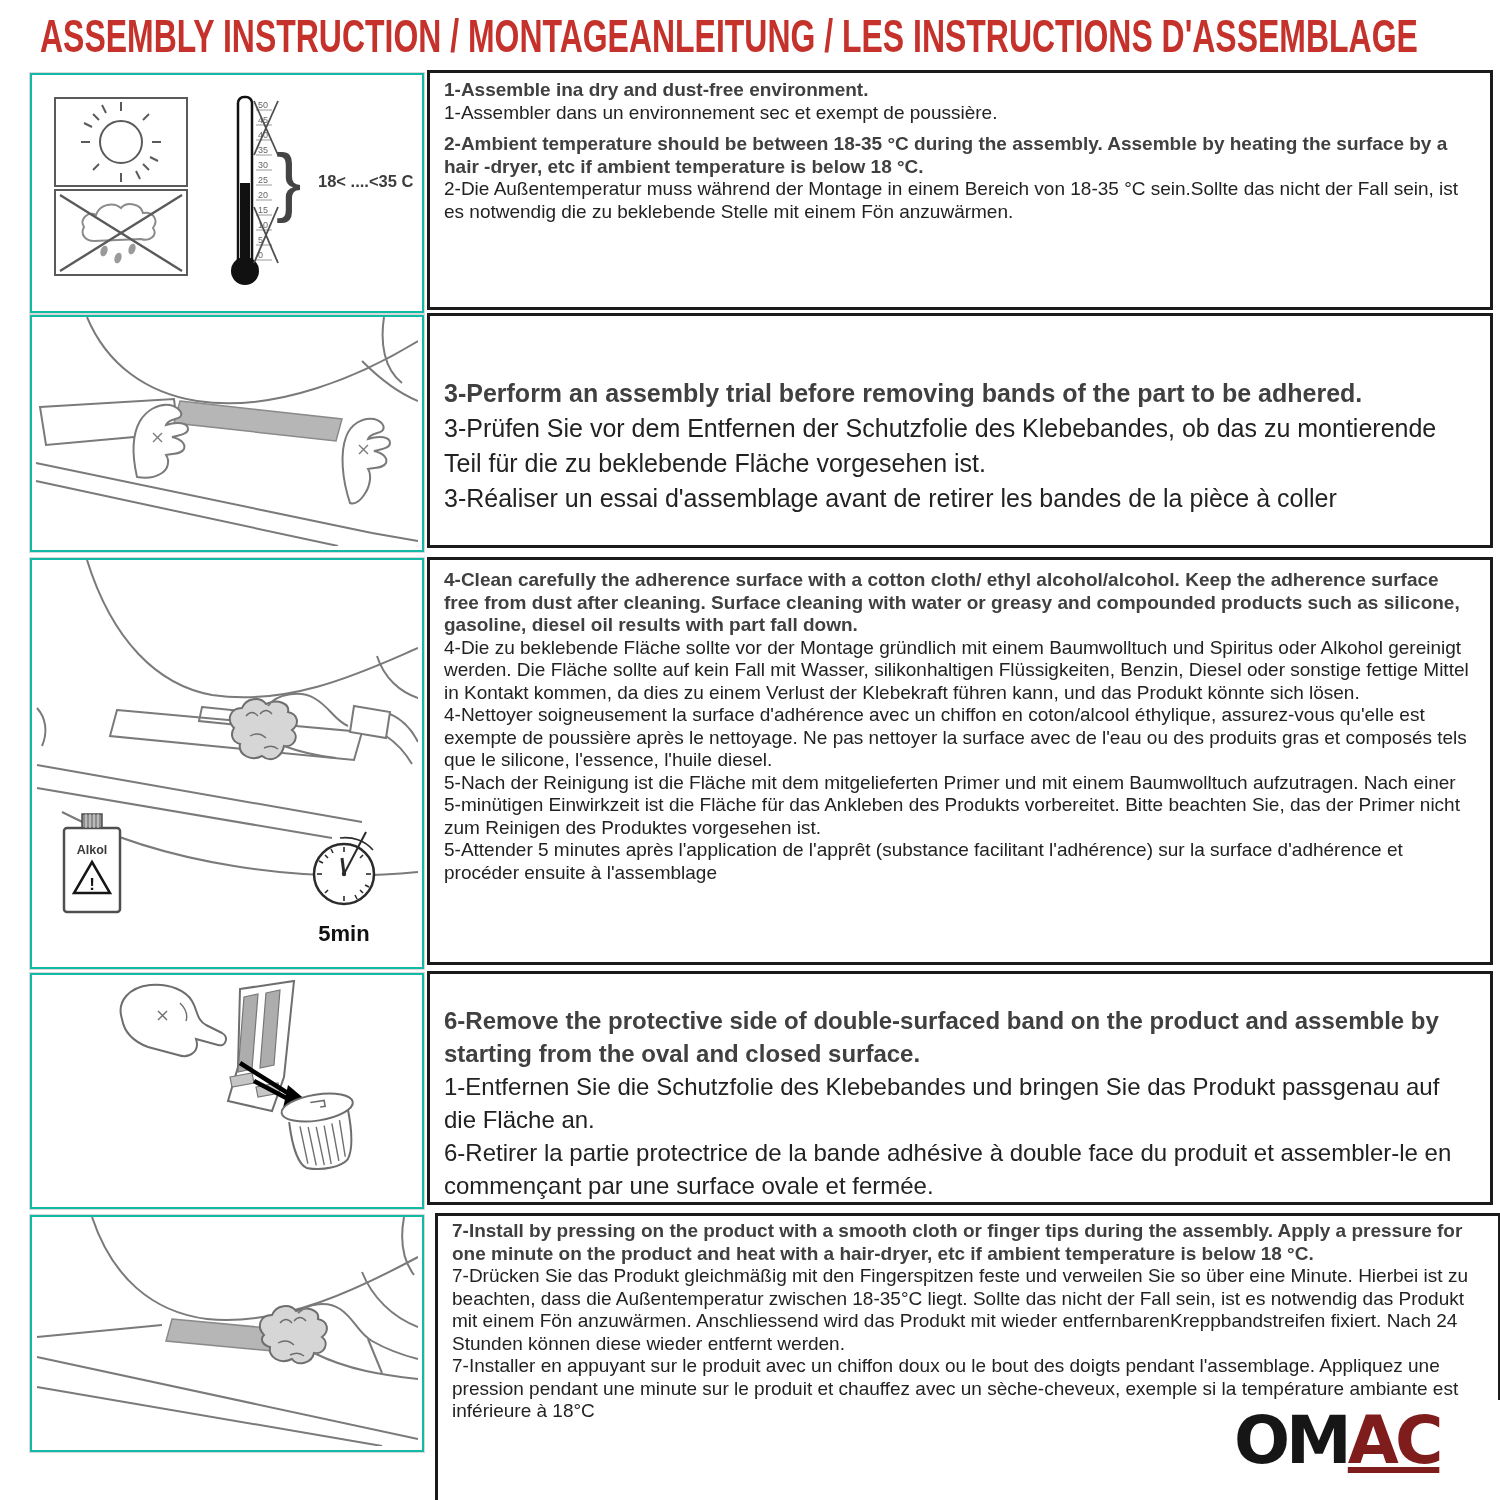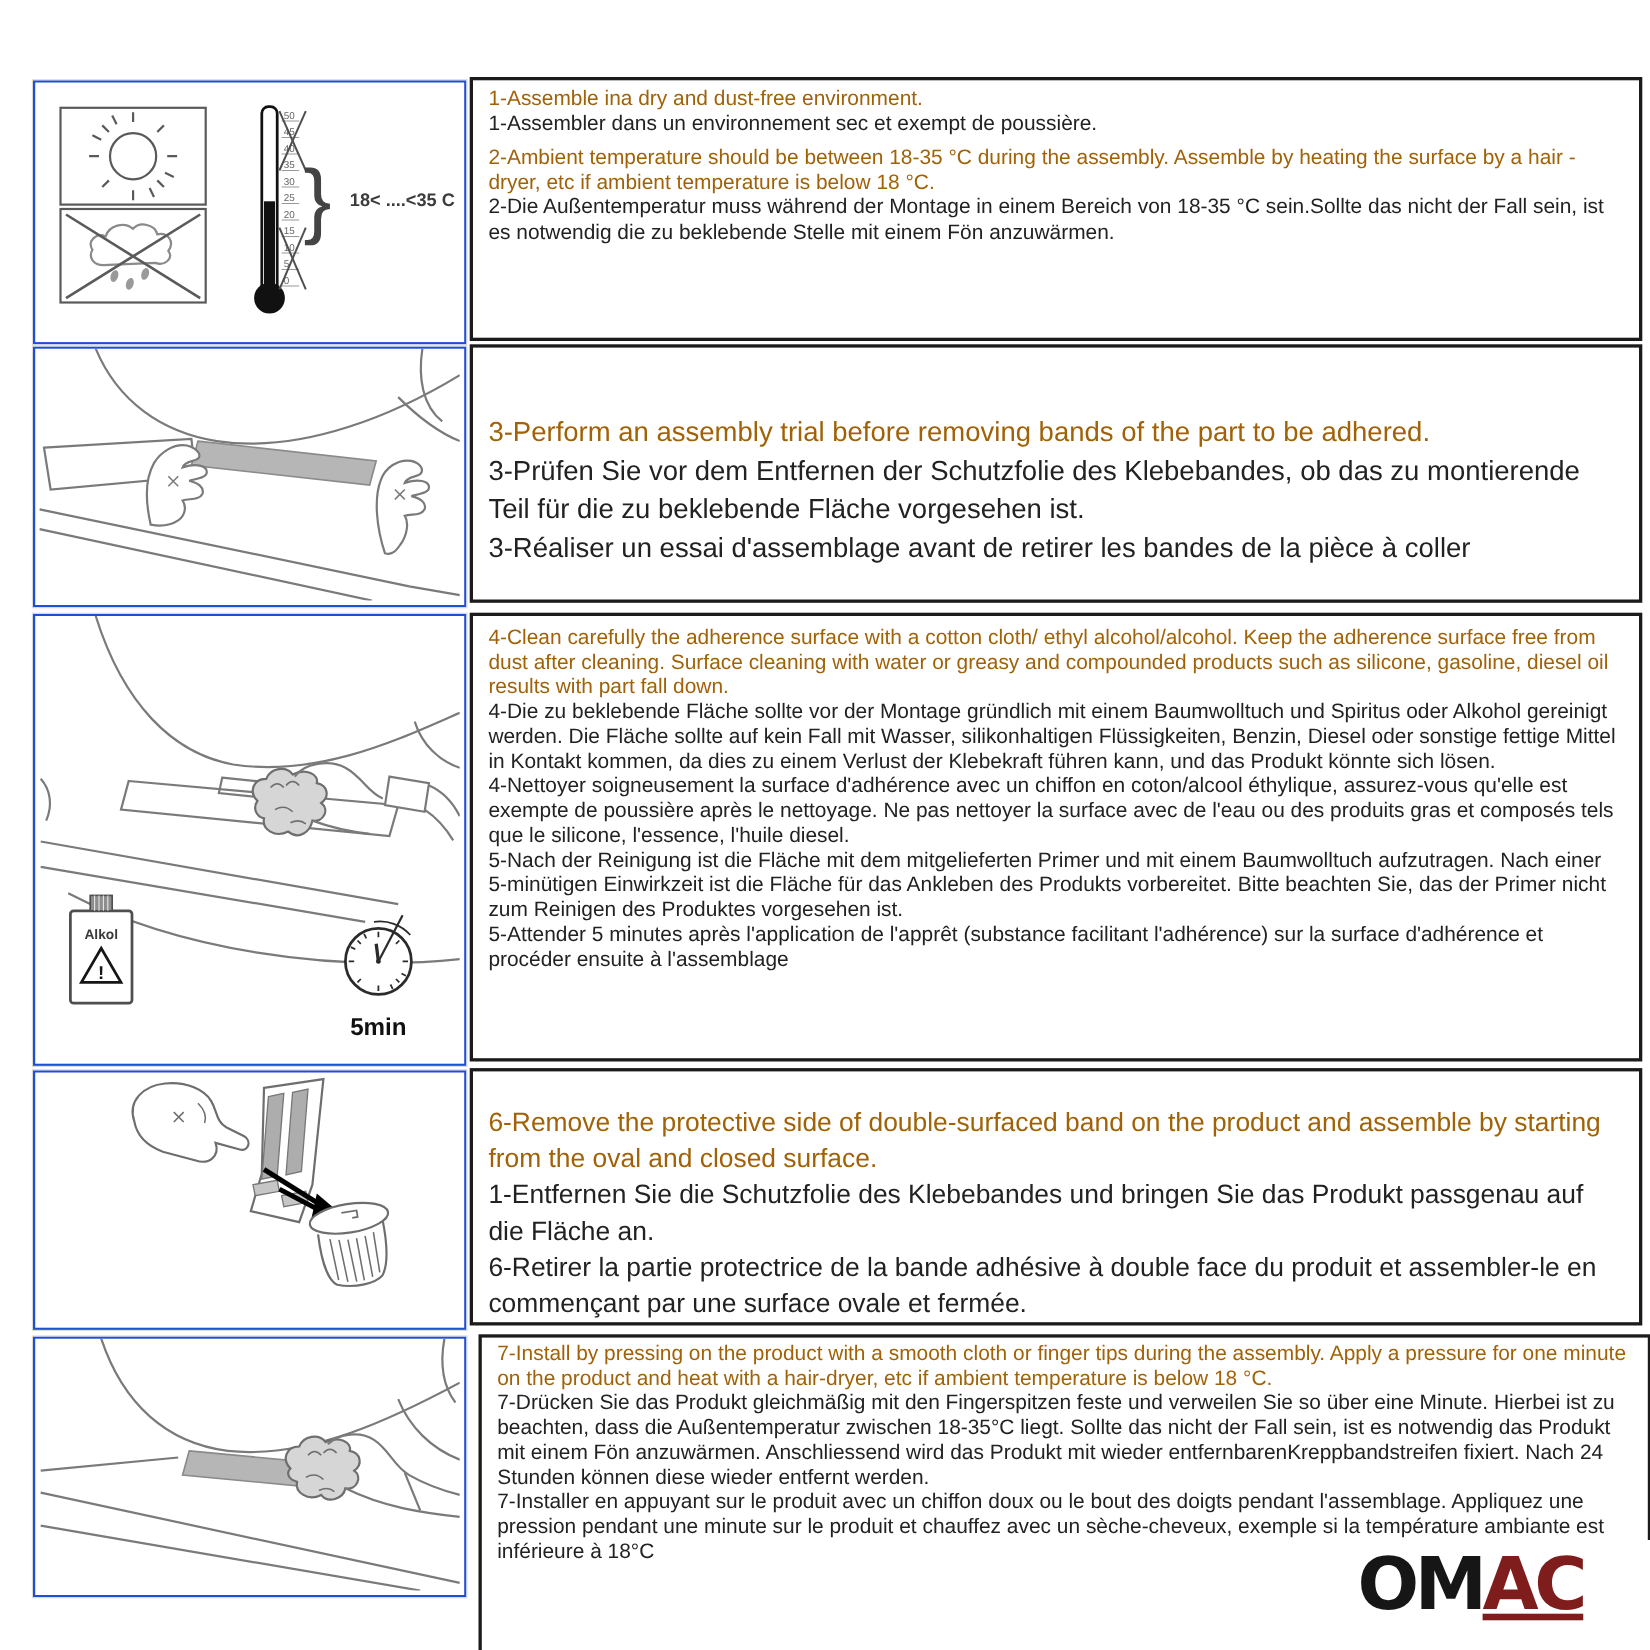--- a/index.html
+++ b/index.html
@@ -5,25 +5,25 @@
   html,body{margin:0;padding:0;background:#ffffff;}
   #page{position:relative;width:1500px;height:1500px;background:#fff;overflow:hidden;
         font-family:"Liberation Sans", sans-serif;}
 
   
   .title-wrap{position:absolute;left:40px;top:8px;width:1460px;height:52px;}
   .title{display:inline-block;white-space:nowrap;font-size:47px;font-weight:bold;
          color:#c5312b;transform:scaleX(0.68);transform-origin:left top;letter-spacing:0px;}
 
   
-  .imgbox{position:absolute;background:#fff;border:2px solid #1d4ed8;outline:1px solid #d9d9d9;}
+  .imgbox{position:absolute;background:#fff;border:2px solid #14b8a6;outline:1px solid #d9d9d9;}
   .txtbox{position:absolute;background:#fff;border:3px solid #1b1b1b;box-sizing:border-box;
           padding:6px 14px 4px 14px;font-size:19px;line-height:22.5px;color:#222;overflow:hidden;}
   .txtbox p{margin:0;}
-  .txtbox p.b{font-weight:normal;color:#a16207;}
+  .txtbox p.b{font-weight:bold;color:#404040;}
   .txtbox p.gap{margin-top:9px;}
 
   .r1i{left:30px;top:73px;width:390px;height:236px;}
   .r1t{left:427px;top:70px;width:1066px;height:240px;}
 
   .r2i{left:30px;top:315px;width:390px;height:233px;}
   .r2t{left:427px;top:313px;width:1066px;height:235px;padding-top:60px;font-size:25px;line-height:35px;}
 
   .r3i{left:30px;top:558px;width:390px;height:407px;}
   .r3t{left:427px;top:557px;width:1066px;height:408px;padding-top:9px;}
@@ -42,20 +42,23 @@
   .logo .red{color:#7f1d1d;text-decoration:underline;}
 
   svg{display:block;}
   svg text{font-family:"Liberation Sans", sans-serif;}
 </style>
 </head>
 <body>
 
 <div id="page">
 
+  <div class="title-wrap">
+    <span class="title">ASSEMBLY INSTRUCTION / MONTAGEANLEITUNG / LES INSTRUCTIONS D'ASSEMBLAGE</span>
+  </div>
 
   <div class="imgbox r1i">
     <svg width="386" height="232" viewBox="0 0 386 232">
 
       <g>
         <rect x="23" y="23" width="132" height="88" fill="none" stroke="#5a5a5a" stroke-width="2"></rect>
         <circle cx="89" cy="67" r="21" fill="none" stroke="#5a5a5a" stroke-width="2"></circle>
         <g stroke="#5a5a5a" stroke-width="2">
           <line x1="89" y1="36" x2="89" y2="27"></line>
             <line x1="89" y1="98" x2="89" y2="107"></line>

